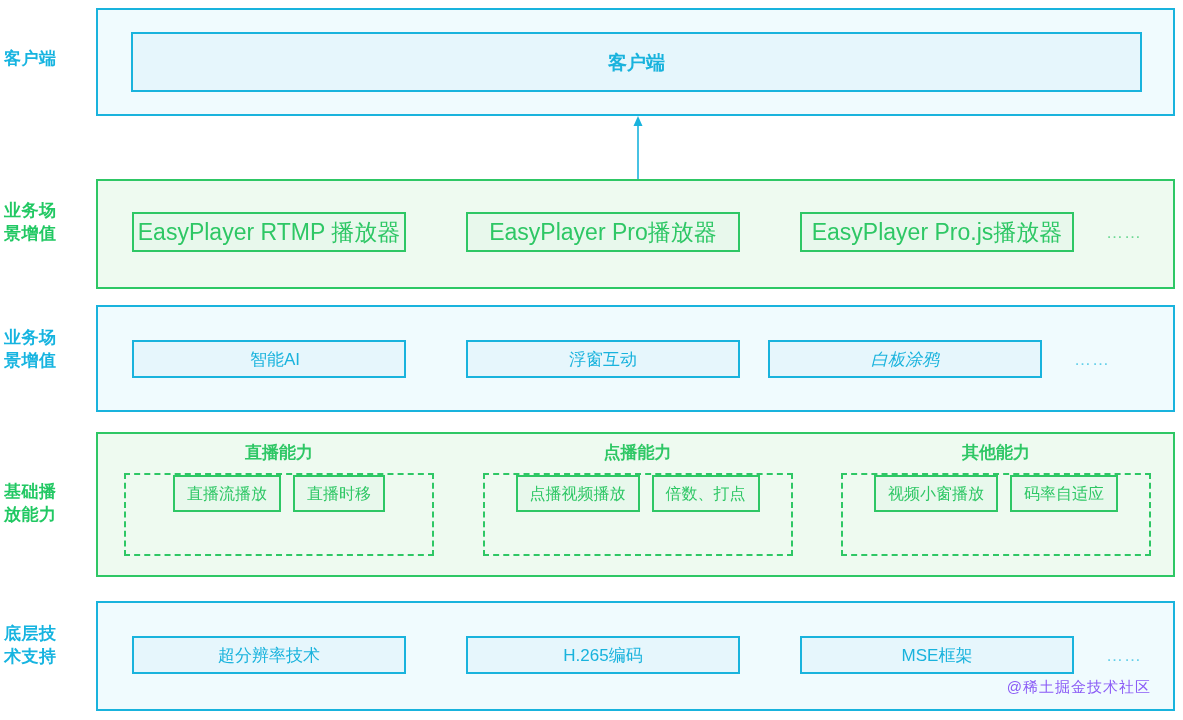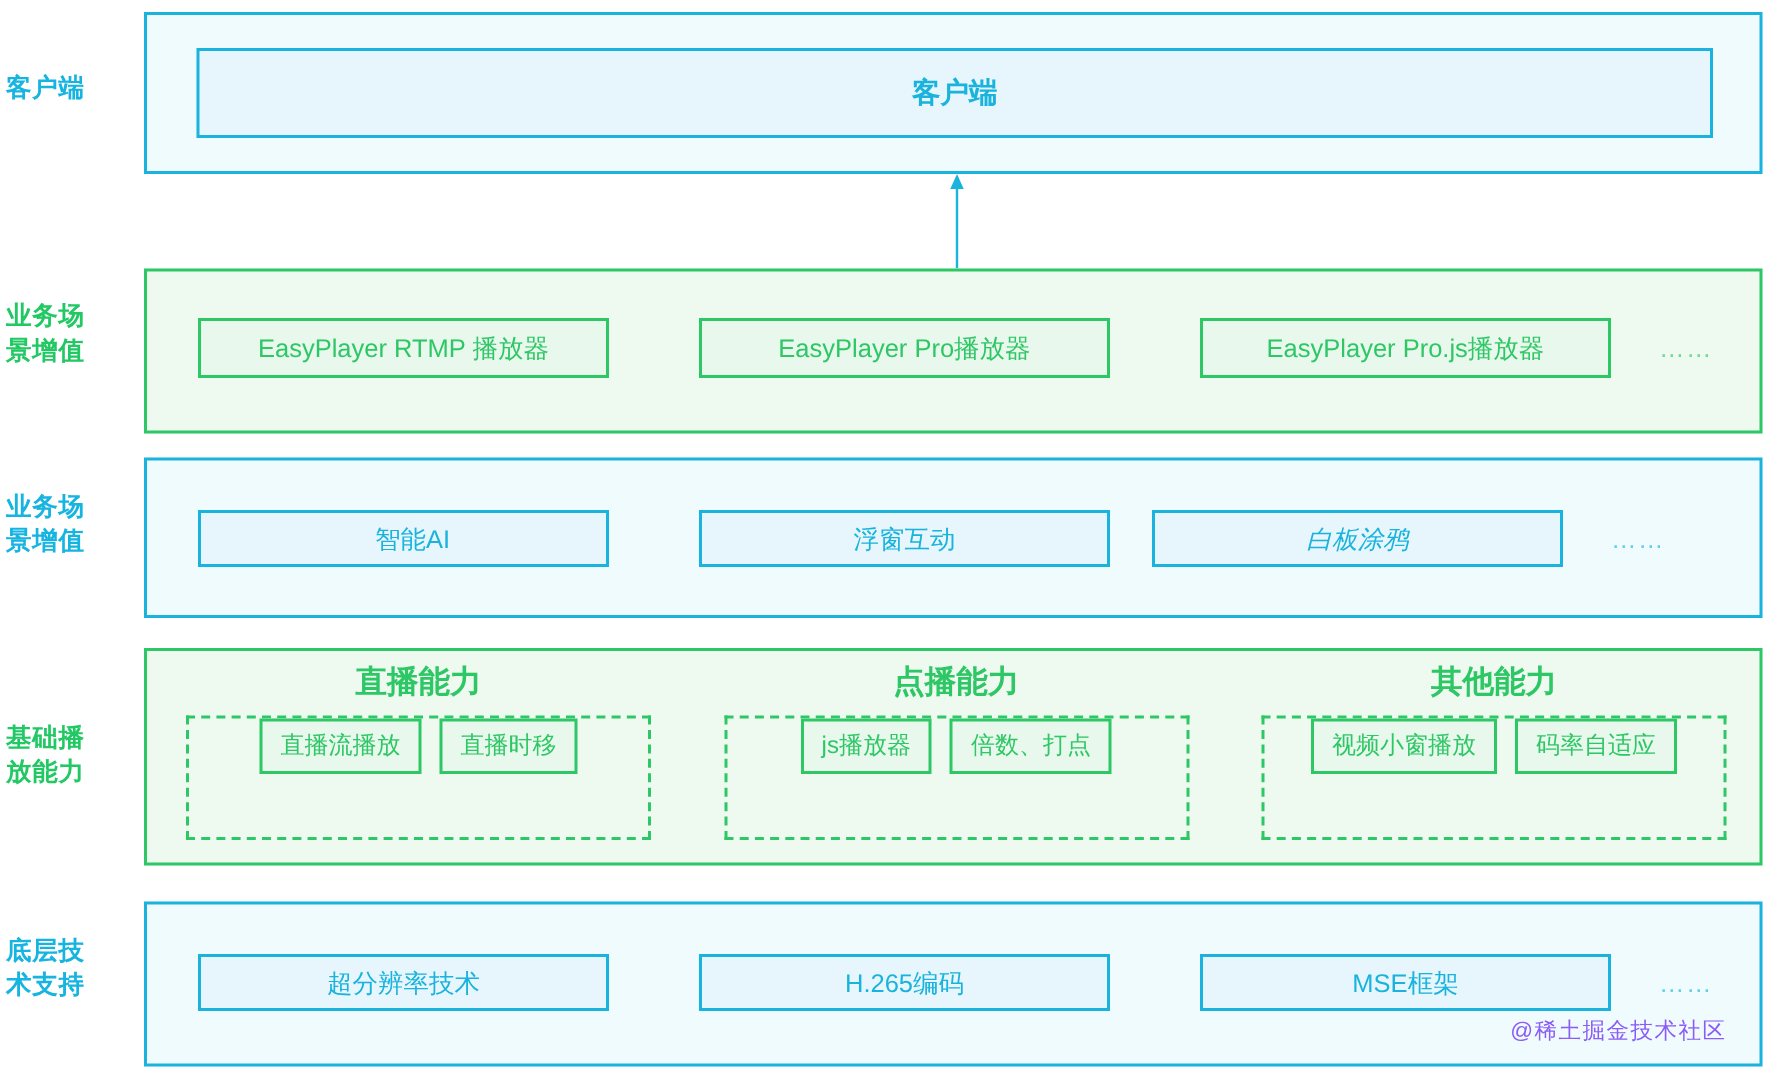--- a/index.html
+++ b/index.html
@@ -106,21 +106,21 @@
     align-items: center;
   }
   #players-row {
     left: 34px;
     top: 31px;
     width: 1012px;
     height: 40px;
   }
   #players-row .chip {
     height: 40px;
-    font-size: 17px;
+    font-size: 23px;
   }
   #players-row .chip:nth-of-type(1) { width: 274px; }
   #players-row .chip:nth-of-type(2) { width: 274px; margin-left: 60px; }
   #players-row .chip:nth-of-type(3) { width: 274px; margin-left: 60px; }
 
   .ellipsis {
     font-size: 17px;
     letter-spacing: 1px;
     margin-left: 32px;
     line-height: 1;
@@ -152,21 +152,21 @@
     display: flex;
     justify-content: space-between;
   }
   .cap-group {
     width: 310px;
     display: flex;
     flex-direction: column;
     align-items: center;
   }
   .cap-title {
-    font-size: 21px;
+    font-size: 17px;
     font-weight: bold;
     color: #2ec765;
     line-height: 1;
     margin-bottom: 12px;
   }
   .cap-dashed {
     box-sizing: border-box;
     width: 100%;
     height: 83px;
     border: 2px dashed #2ec765;
@@ -255,21 +255,21 @@
         <div class="cap-title">直播能力</div>
         <div class="cap-dashed">
           <div class="chip green">直播流播放</div>
           <div class="chip green">直播时移</div>
         </div>
       </div>
 
       <div class="cap-group">
         <div class="cap-title">点播能力</div>
         <div class="cap-dashed">
-          <div class="chip green">js播放器</div>
+          <div class="chip green">点播视频播放</div>
           <div class="chip green">倍数、打点</div>
         </div>
       </div>
 
       <div class="cap-group">
         <div class="cap-title">其他能力</div>
         <div class="cap-dashed">
           <div class="chip green">视频小窗播放</div>
           <div class="chip green">码率自适应</div>
         </div>

